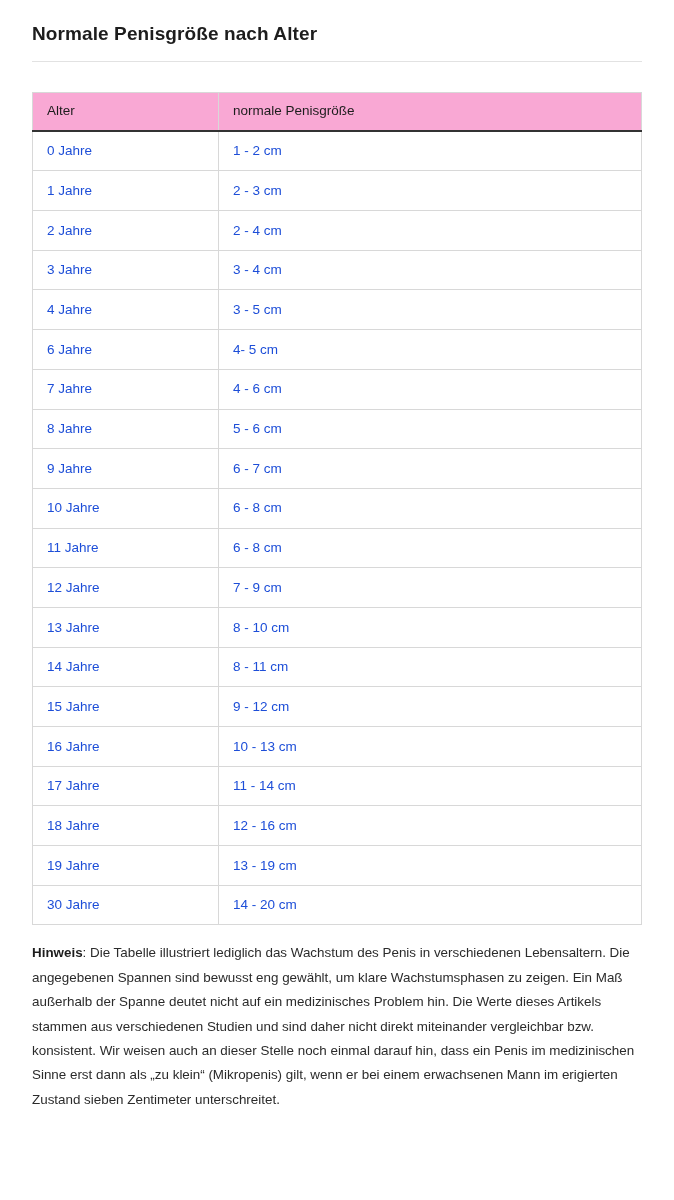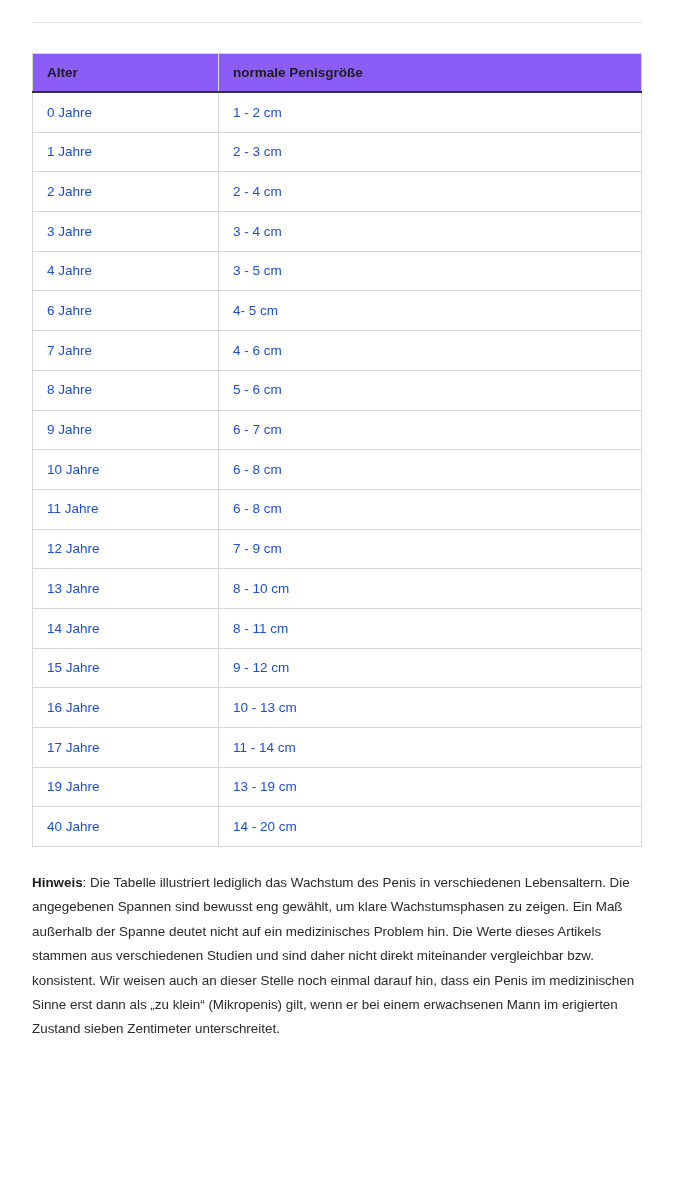--- a/index.html
+++ b/index.html
@@ -43,45 +43,46 @@
     border: 1px solid #d8d8d8;
     text-align: left;
     vertical-align: middle;
     padding: 0 14px;
     height: 38.7px;
     line-height: 1.3;
     color: #1d4ed8;
     font-weight: normal;
   }
   table.size-table thead th {
-    background: #8b5cf6;
-    font-weight: bold;
+    background: #f9a8d4;
+    font-weight: normal;
     color: #1d1d1d;
     height: 37px;
     font-size: 13.5px;
     border-bottom: 2px solid #333333;
   }
   table.size-table col.col-age { width: 186px; }
   .note {
-    margin: 24px 0 0 0;
+    margin: 16px 0 0 0;
     font-size: 13.4px;
     line-height: 1.82;
     color: #2b2b2b;
     text-align: left;
   }
   .note b {
     font-weight: bold;
     color: #1d1d1d;
   }
 </style>
 </head>
 <body>
 
 <div class="page">
 
+  <h1 class="page-title">Normale Penisgröße nach Alter</h1>
   <hr class="title-rule">
 
   <table class="size-table">
     <colgroup>
       <col class="col-age">
       <col class="col-size">
     </colgroup>
     <thead>
       <tr>
         <th>Alter</th>
@@ -151,25 +152,29 @@
         </tr>
         <tr>
           <td>16 Jahre</td>
           <td>10 - 13 cm</td>
         </tr>
         <tr>
           <td>17 Jahre</td>
           <td>11 - 14 cm</td>
         </tr>
         <tr>
+          <td>18 Jahre</td>
+          <td>12 - 16 cm</td>
+        </tr>
+        <tr>
           <td>19 Jahre</td>
           <td>13 - 19 cm</td>
         </tr>
         <tr>
-          <td>40 Jahre</td>
+          <td>30 Jahre</td>
           <td>14 - 20 cm</td>
         </tr>
       </tbody>
   </table>
 
   <p class="note">
     <b>Hinweis</b><span>: Die Tabelle illustriert lediglich das Wachstum des Penis in verschiedenen Lebensaltern. Die angegebenen Spannen sind bewusst eng gewählt, um klare Wachstumsphasen zu zeigen. Ein Maß außerhalb der Spanne deutet nicht auf ein medizinisches Problem hin. Die Werte dieses Artikels stammen aus verschiedenen Studien und sind daher nicht direkt miteinander vergleichbar bzw. konsistent. Wir weisen auch an dieser Stelle noch einmal darauf hin, dass ein Penis im medizinischen Sinne erst dann als „zu klein“ (Mikropenis) gilt, wenn er bei einem erwachsenen Mann im erigierten Zustand sieben Zentimeter unterschreitet.</span>
   </p>
 
 </div>

